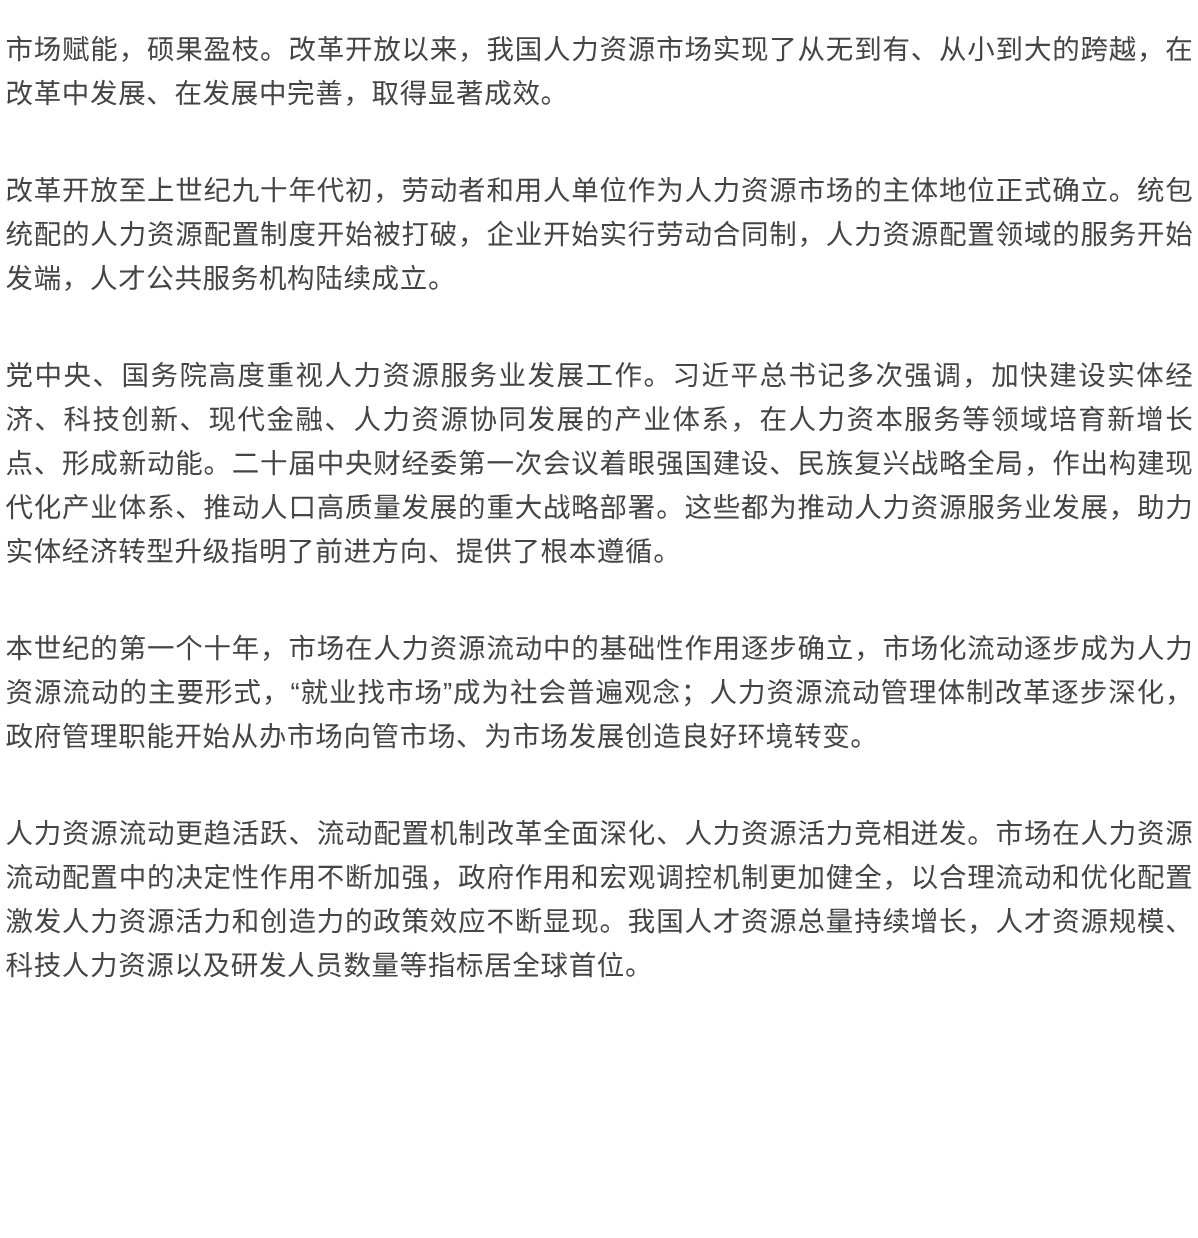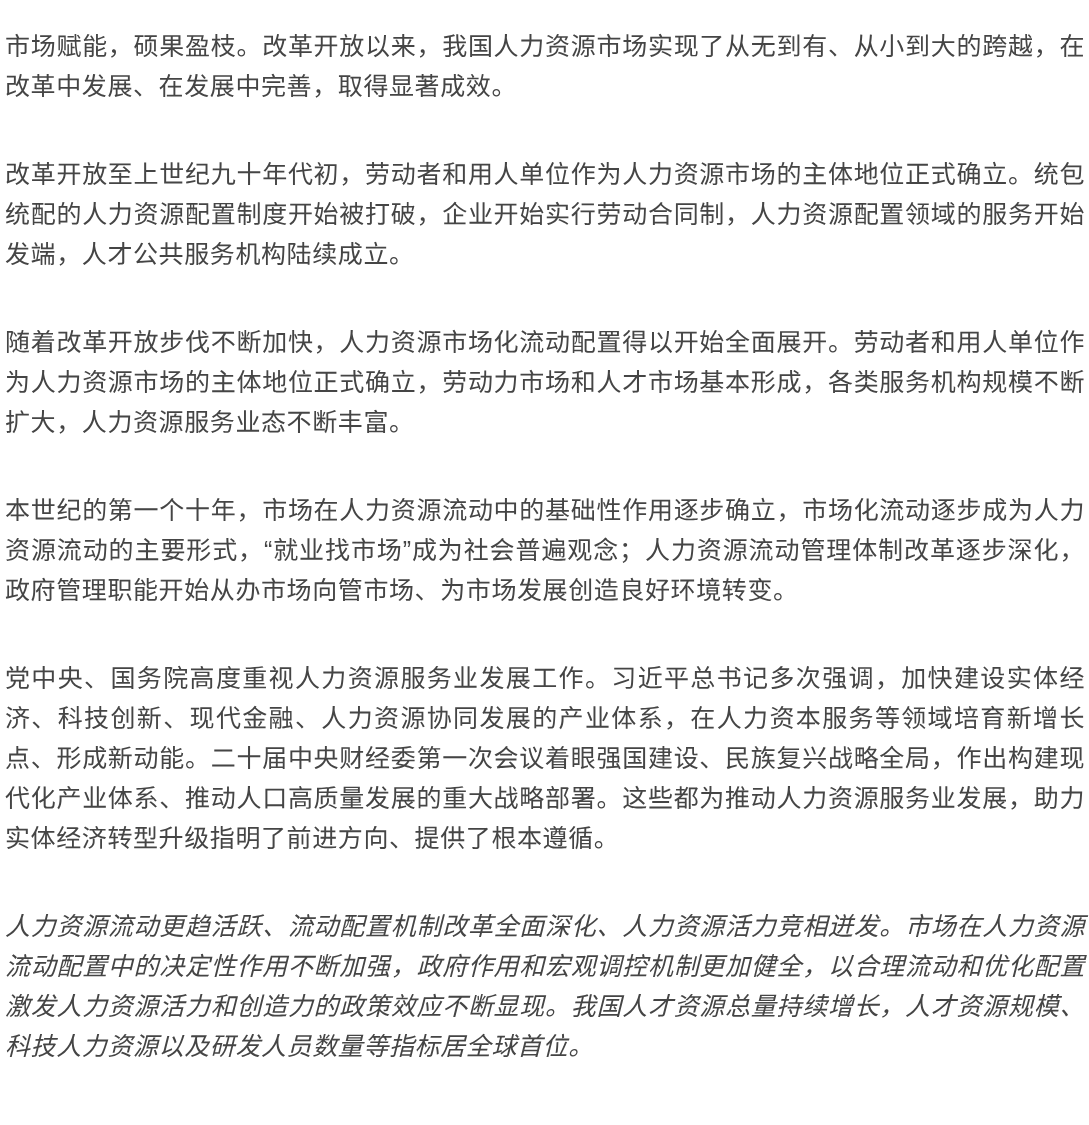--- a/index.html
+++ b/index.html
@@ -23,26 +23,24 @@
     line-height: 1.6;
     letter-spacing: 0.6px;
     color: #454545;
     text-align: justify;
     word-break: break-all;
     margin: 0 0 48px 0;
     font-weight: 400;
   }
   .article-body p.para:last-child {
     margin-bottom: 12px;
-    font-style: italic;
   }
 </style>
 </head>
 <body>
 
 <div class="article-body">
   <p class="para">市场赋能，硕果盈枝。改革开放以来，我国人力资源市场实现了从无到有、从小到大的跨越，在改革中发展、在发展中完善，取得显著成效。</p>
   <p class="para">改革开放至上世纪九十年代初，劳动者和用人单位作为人力资源市场的主体地位正式确立。统包统配的人力资源配置制度开始被打破，企业开始实行劳动合同制，人力资源配置领域的服务开始发端，人才公共服务机构陆续成立。</p>
-  <p class="para">随着改革开放步伐不断加快，人力资源市场化流动配置得以开始全面展开。劳动者和用人单位作为人力资源市场的主体地位正式确立，劳动力市场和人才市场基本形成，各类服务机构规模不断扩大，人力资源服务业态不断丰富。</p>
+  <p class="para">党中央、国务院高度重视人力资源服务业发展工作。习近平总书记多次强调，加快建设实体经济、科技创新、现代金融、人力资源协同发展的产业体系，在人力资本服务等领域培育新增长点、形成新动能。二十届中央财经委第一次会议着眼强国建设、民族复兴战略全局，作出构建现代化产业体系、推动人口高质量发展的重大战略部署。这些都为推动人力资源服务业发展，助力实体经济转型升级指明了前进方向、提供了根本遵循。</p>
   <p class="para">本世纪的第一个十年，市场在人力资源流动中的基础性作用逐步确立，市场化流动逐步成为人力资源流动的主要形式，“就业找市场”成为社会普遍观念；人力资源流动管理体制改革逐步深化，政府管理职能开始从办市场向管市场、为市场发展创造良好环境转变。</p>
-  <p class="para">党中央、国务院高度重视人力资源服务业发展工作。习近平总书记多次强调，加快建设实体经济、科技创新、现代金融、人力资源协同发展的产业体系，在人力资本服务等领域培育新增长点、形成新动能。二十届中央财经委第一次会议着眼强国建设、民族复兴战略全局，作出构建现代化产业体系、推动人口高质量发展的重大战略部署。这些都为推动人力资源服务业发展，助力实体经济转型升级指明了前进方向、提供了根本遵循。</p>
   <p class="para">人力资源流动更趋活跃、流动配置机制改革全面深化、人力资源活力竞相迸发。市场在人力资源流动配置中的决定性作用不断加强，政府作用和宏观调控机制更加健全，以合理流动和优化配置激发人力资源活力和创造力的政策效应不断显现。我国人才资源总量持续增长，人才资源规模、科技人力资源以及研发人员数量等指标居全球首位。</p>
 </div>
 
 </body></html>

